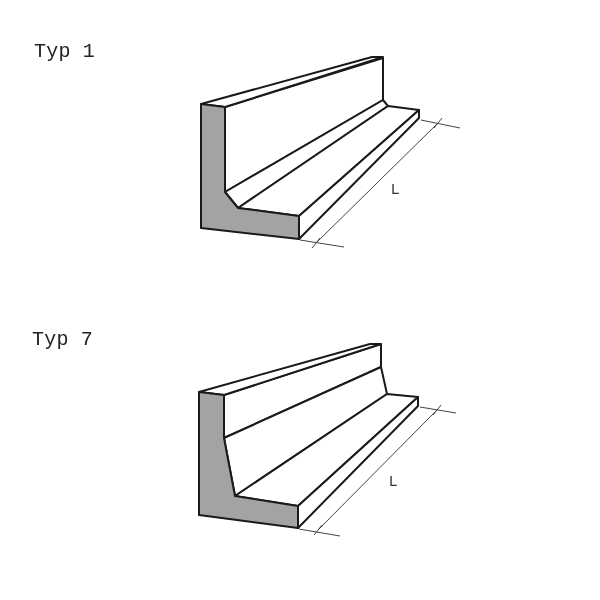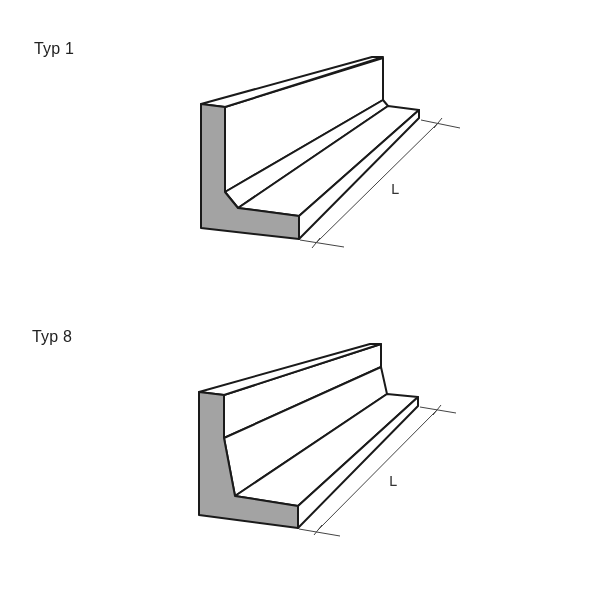--- a/index.html
+++ b/index.html
@@ -1,32 +1,32 @@
 <!DOCTYPE html>
 <html><head>
   <meta charset="utf-8">
   <style>
     html, body { margin: 0; padding: 0; background: #ffffff; }
     body { width: 600px; height: 600px; position: relative; overflow: hidden; font-family: "DejaVu Sans", sans-serif; }
     .label {
       position: absolute;
-      font-family: Liberation Sans, sans-serif;
-      font-size: 16px;
+      font-family: Liberation Mono, monospace;
+      font-size: 20px;
       color: #222222;
       font-weight: 300;
       letter-spacing: 0.2px;
     }
     svg { position: absolute; left: 0; top: 0; }
     .dimtext { font-family: "DejaVu Sans", sans-serif; font-size: 14px; fill: #333333; }
   </style>
 </head>
 <body>
 
 <div class="label" style="left:34px; top:40px;">Typ 1</div>
-<div class="label" style="left:32px; top:328px;">Typ 8</div>
+<div class="label" style="left:32px; top:328px;">Typ 7</div>
 
 <svg width="600" height="600" viewBox="0 0 600 600">
 
   <g stroke="#1a1a1a" stroke-width="2" stroke-linejoin="round" fill="#ffffff">
 
     <polygon points="225,107 383,58 383,100 225,192"></polygon>
     <polygon points="225,192 383,100 388,106 238,208"></polygon>
     <polygon points="238,208 388,106 419,110 299,216"></polygon>
     <polygon points="299,216 419,110 419,118 299,239"></polygon>
     <polygon points="201,104 372,57 383,57 225,107"></polygon>

